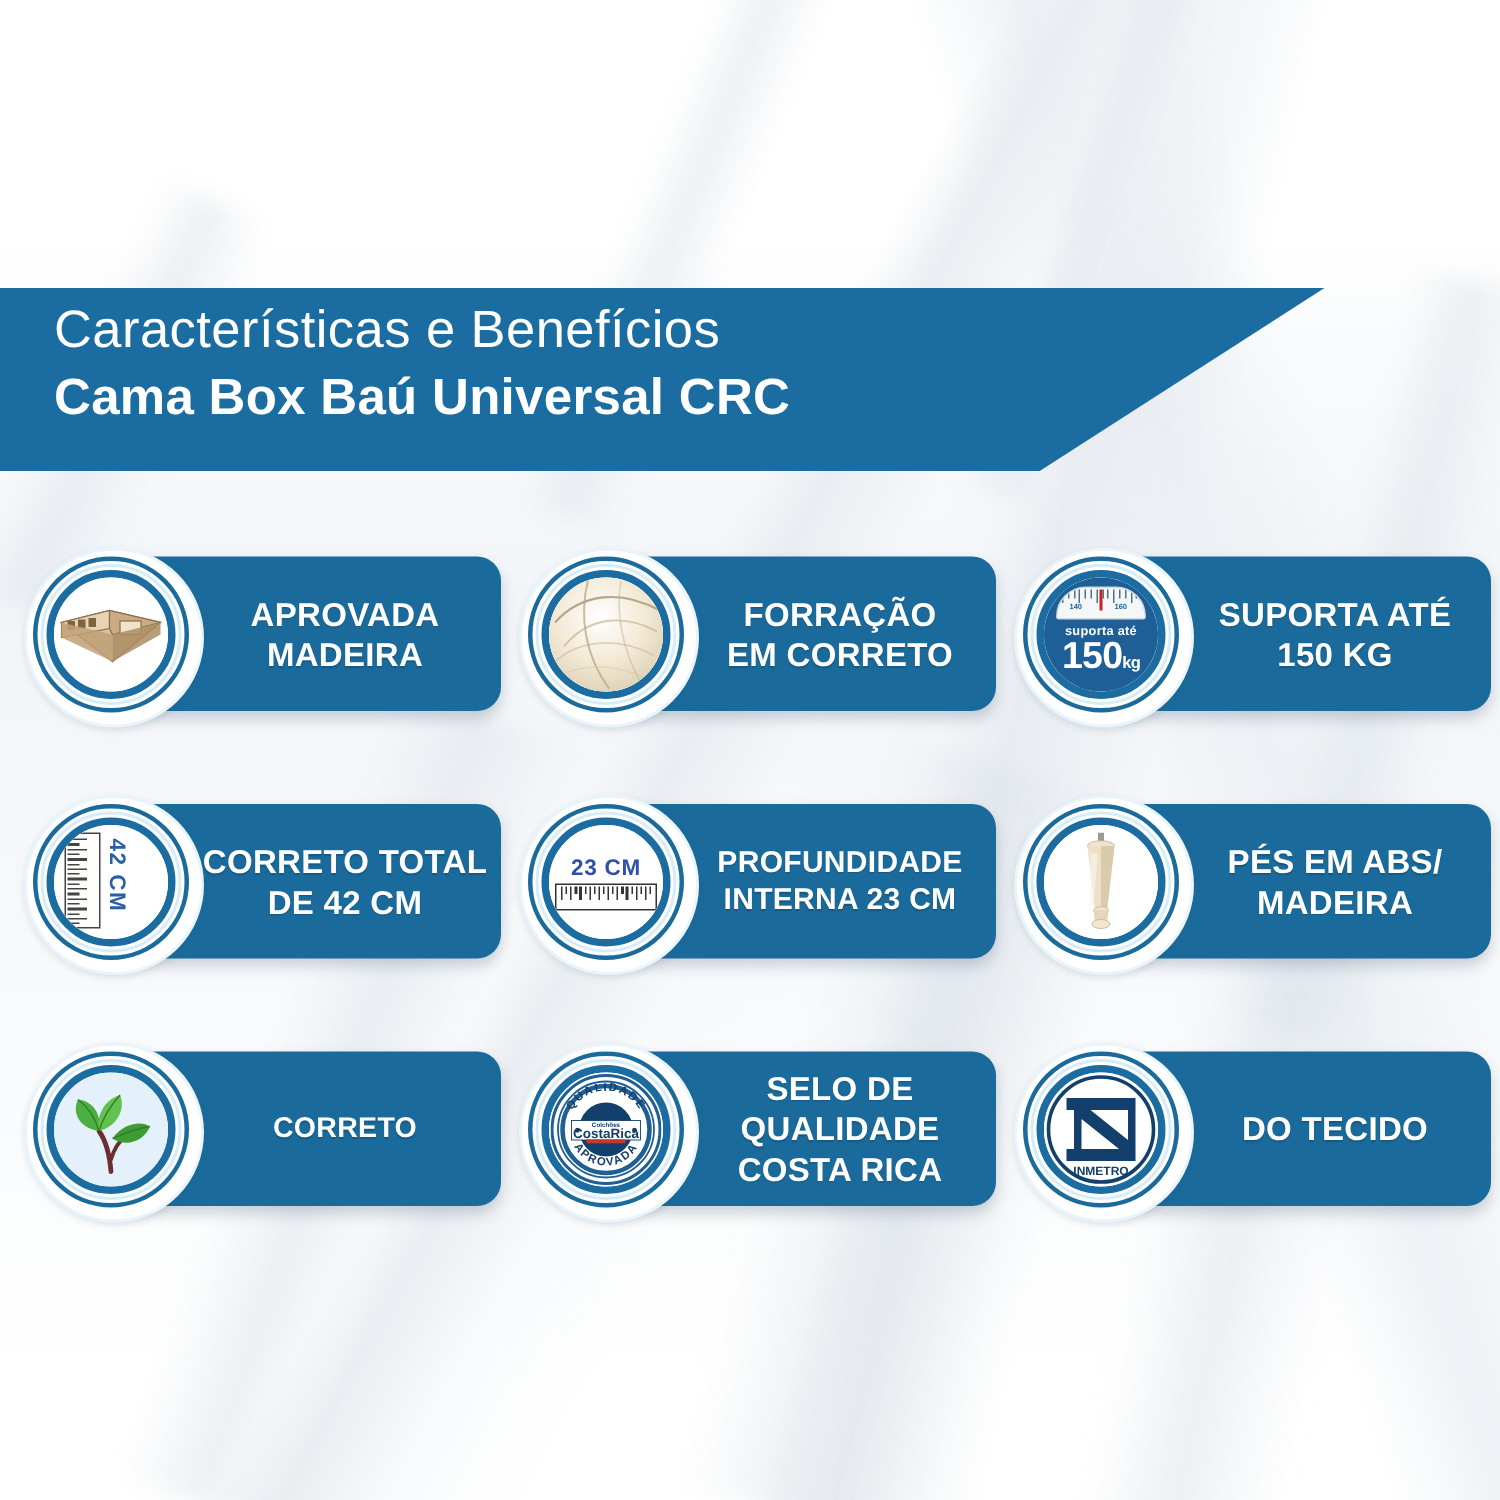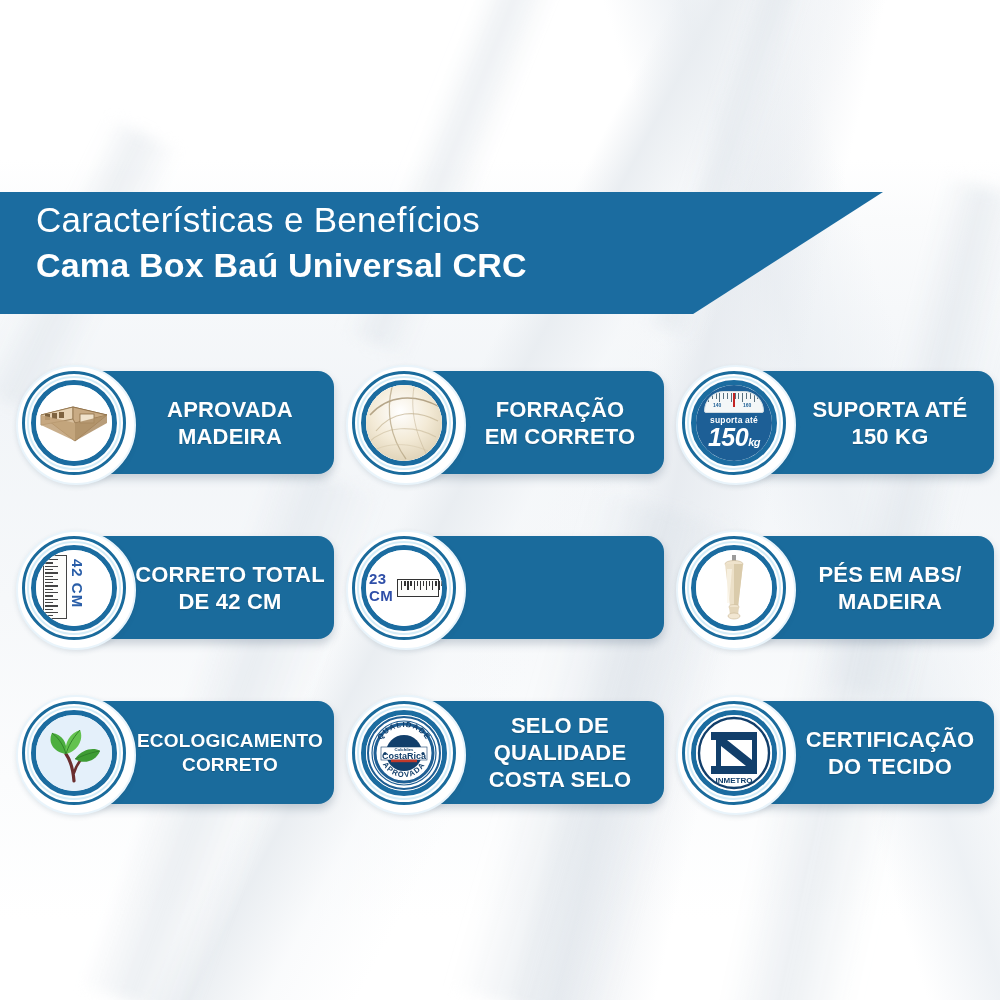--- a/index.html
+++ b/index.html
@@ -180,21 +180,21 @@
   .ruler-v .tick {
     position: absolute; left: 1px; height: 1.4px; background: #444;
   }
   .cm-vert {
     position: absolute; left: 26px; top: 4px;
     writing-mode: vertical-rl;
     font-size: 15px; font-weight: bold; color: #2a5ea8;
     letter-spacing: 1px;
     text-shadow: 0 1px 0 rgba(255,255,255,0.7);
   }
-  .ruler-h-wrap { width: 70px; display: flex; flex-direction: row; align-items: center; }
+  .ruler-h-wrap { width: 70px; display: flex; flex-direction: column; align-items: center; }
   .cm-horiz {
     font-size: 15px; font-weight: bold; color: #2f4fa8;
     letter-spacing: 0.5px; margin-bottom: 2px;
   }
   .ruler-h {
     width: 66px; height: 16px; background: #fdfdfb;
     border: 1.5px solid #333; position: relative;
   }
   .ruler-h .tick { position: absolute; top: 1px; width: 1.3px; background: #333; }
 
@@ -206,21 +206,21 @@
   .scale-dial {
     width: 58px; height: 20px; background: #f4f7f8;
     border-radius: 30px 30px 3px 3px;
     position: relative; overflow: hidden; margin-bottom: 2px;
     border: 1px solid #cfdbe2;
   }
   .scale-dial .d-tick { position: absolute; top: 1px; width: 1px; height: 7px; background: #57707f; }
   .scale-dial .needle { position: absolute; left: 28px; top: 1px; width: 1.5px; height: 14px; background: #c42323; }
   .scale-dial .num { position: absolute; top: 10px; font-size: 5px; color: #1d5f96; font-weight: bold; }
   .scale-sub { font-size: 8.5px; font-weight: bold; letter-spacing: 0.2px; }
-  .scale-big { font-size: 25px; font-weight: bold; line-height: 25px; letter-spacing: -0.5px; font-style: italic; }
+  .scale-big { font-size: 25px; font-weight: bold; line-height: 25px; letter-spacing: -0.5px; }
   .scale-kg { font-size: 11px; font-weight: bold; vertical-align: baseline; }
   .eco-box {
     width: 76px; height: 76px; background: #e4f0fa;
     display: flex; align-items: center; justify-content: center;
   }
 </style>
 </head>
 <body>
 
 <div id="page">
@@ -397,20 +397,24 @@
                 <div class="tick" style="left: 46.4px; height: 9px;"></div>
                 <div class="tick" style="left: 49.5px; height: 5px;"></div>
                 <div class="tick" style="left: 52.6px; height: 9px;"></div>
                 <div class="tick" style="left: 55.7px; height: 5px;"></div>
                 <div class="tick" style="left: 58.8px; height: 9px;"></div>
                 <div class="tick" style="left: 61.9px; height: 5px;"></div>
               </div>
             </div>
           </div>
         </div>
+        <div class="badge-label small">
+          <div>PROFUNDIDADE</div>
+          <div>INTERNA 23 CM</div>
+        </div>
       </div>
       <div class="badge">
         <div class="badge-plate"></div>
         <div class="medallion">
           <div class="ring-outer"></div>
           <div class="ring-gap"></div>
           <div class="ring-inner"></div>
           <div class="icon-area">
             <svg viewBox="0 0 30 66" width="30" height="66">
     <rect x="13" y="0" width="4" height="7" fill="#9b9b9b"></rect>
@@ -444,21 +448,20 @@
     <path d="M24,33 C22,22 28,12 38,9 C42,18 36,30 24,33 Z" fill="#63c24f"></path>
     <path d="M33,38 C40,28 52,26 58,30 C54,40 42,44 33,38 Z" fill="#3e9c34"></path>
     <path d="M10,12 C18,18 22,26 24,33" stroke="#2f7d28" stroke-width="0.9" fill="none"></path>
     <path d="M38,9 C30,18 26,26 24,33" stroke="#2f7d28" stroke-width="0.9" fill="none"></path>
     <path d="M58,30 C46,32 38,36 33,38" stroke="#2f7d28" stroke-width="0.9" fill="none"></path>
   </svg>
             </div>
           </div>
         </div>
         <div class="badge-label tiny">
-          <div>ECOLOGICAMENTO</div>
           <div>CORRETO</div>
         </div>
       </div>
       <div class="badge">
         <div class="badge-plate"></div>
         <div class="medallion">
           <div class="ring-outer"></div>
           <div class="ring-gap"></div>
           <div class="ring-inner"></div>
           <div class="icon-area">
@@ -483,39 +486,38 @@
     </text>
     <text font-family="'Liberation Sans',sans-serif" font-size="7.6" font-weight="bold" fill="#123f6b" letter-spacing="1.1">
       <textPath href="#arcBot" startOffset="50%" text-anchor="middle">APROVADA</textPath>
     </text>
   </svg>
           </div>
         </div>
         <div class="badge-label">
           <div>SELO DE</div>
           <div>QUALIDADE</div>
-          <div>COSTA SELO</div>
+          <div>COSTA RICA</div>
         </div>
       </div>
       <div class="badge">
         <div class="badge-plate"></div>
         <div class="medallion">
           <div class="ring-outer"></div>
           <div class="ring-gap"></div>
           <div class="ring-inner"></div>
           <div class="icon-area">
             <svg viewBox="0 0 74 74" width="74" height="74">
     <circle cx="37" cy="37" r="35" fill="#ffffff" stroke="#123f6b" stroke-width="2.4"></circle>
     <rect x="14" y="16" width="46" height="8" fill="#123f6b"></rect>
     <rect x="14" y="50" width="46" height="8" fill="#123f6b"></rect>
     <polygon points="19,24 30,24 55,44 55,24 60,24 60,50 49,50 24,30 24,50 19,50" fill="#123f6b"></polygon>
     <text font-family="'Liberation Sans',sans-serif" font-size="8" font-weight="bold" fill="#123f6b" text-anchor="middle" x="37" y="67">INMETRO</text>
   </svg>
           </div>
         </div>
         <div class="badge-label">
-          <div>CERTIFICAÇÃO</div>
           <div>DO TECIDO</div>
         </div>
       </div>
     </div>
 
 </div>
 
 </body></html>

